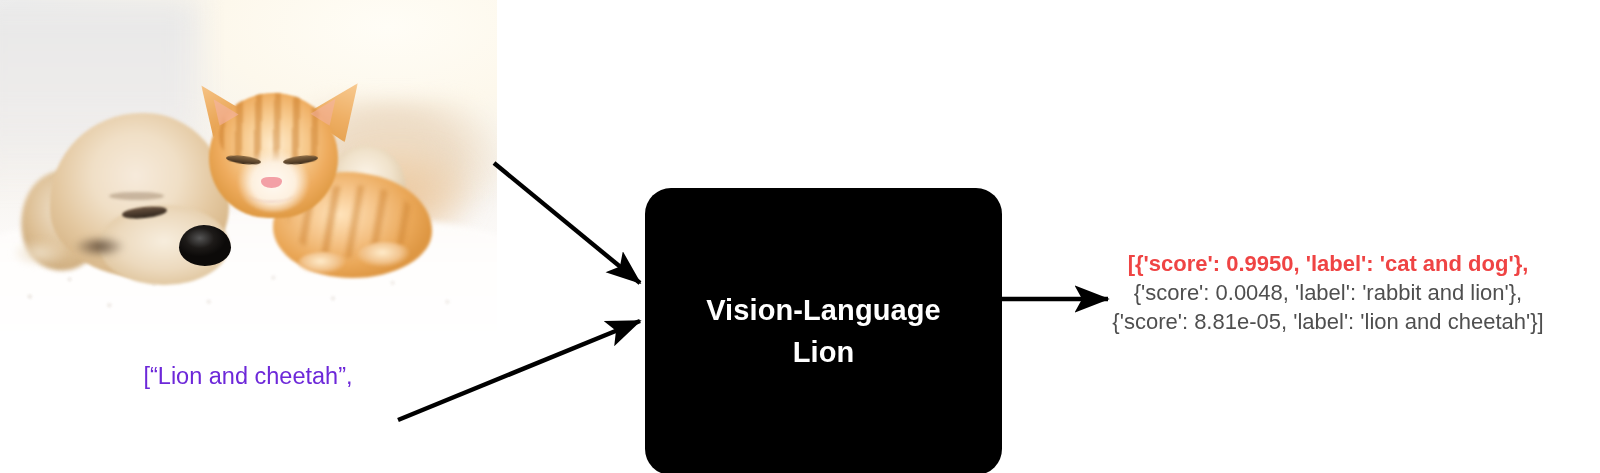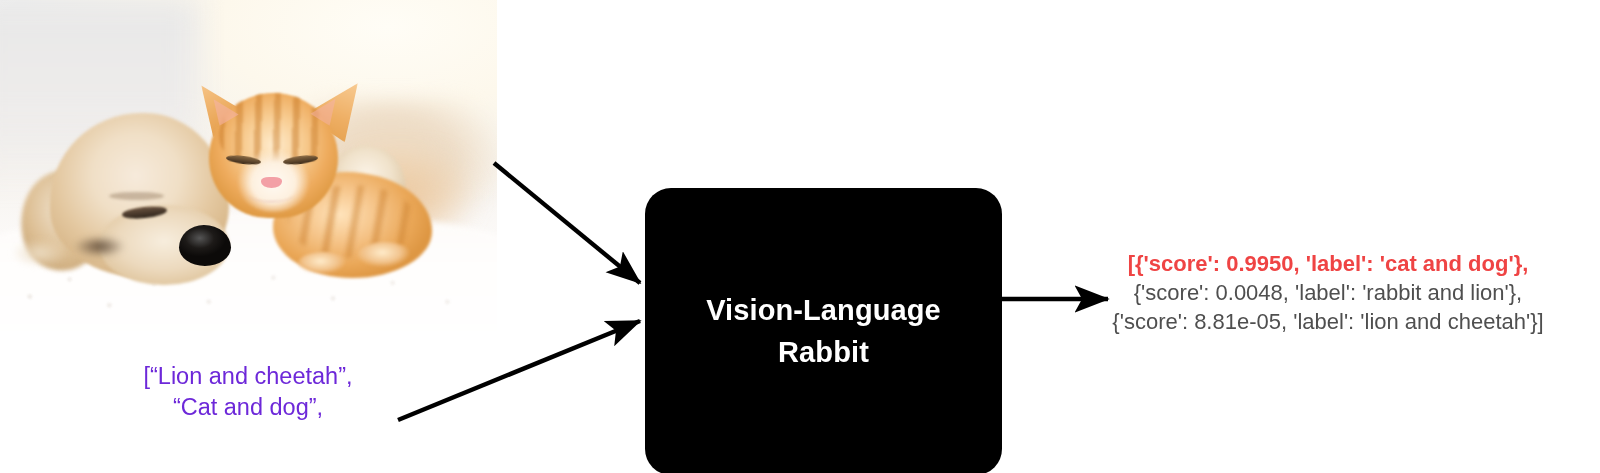--- a/index.html
+++ b/index.html
@@ -273,27 +273,26 @@
       </marker>
     </defs>
     <line x1="494" y1="163" x2="640" y2="283" stroke="#000000" stroke-width="4.4" marker-end="url(#ah)"></line>
     <line x1="398" y1="420" x2="640" y2="321" stroke="#000000" stroke-width="4.4" marker-end="url(#ah)"></line>
     <line x1="998" y1="299" x2="1108" y2="299" stroke="#000000" stroke-width="4.4" marker-end="url(#ah)"></line>
   </svg>
 
   <div class="model-box">
     <div class="model-label">
       <div>Vision-Language</div>
-      <div>Rabbit</div>
+      <div>Lion</div>
     </div>
   </div>
 
   <div class="prompt-list">
     <div>[“Lion and cheetah”,</div>
-    <div>“Cat and dog”,</div>
   </div>
 
   <div class="output-block">
     <div class="line1">[{'score': 0.9950, 'label': 'cat and dog'},</div>
     <div>{'score': 0.0048, 'label': 'rabbit and lion'},</div>
     <div>{'score': 8.81e-05, 'label': 'lion and cheetah'}]</div>
   </div>
 
 </div>
 

